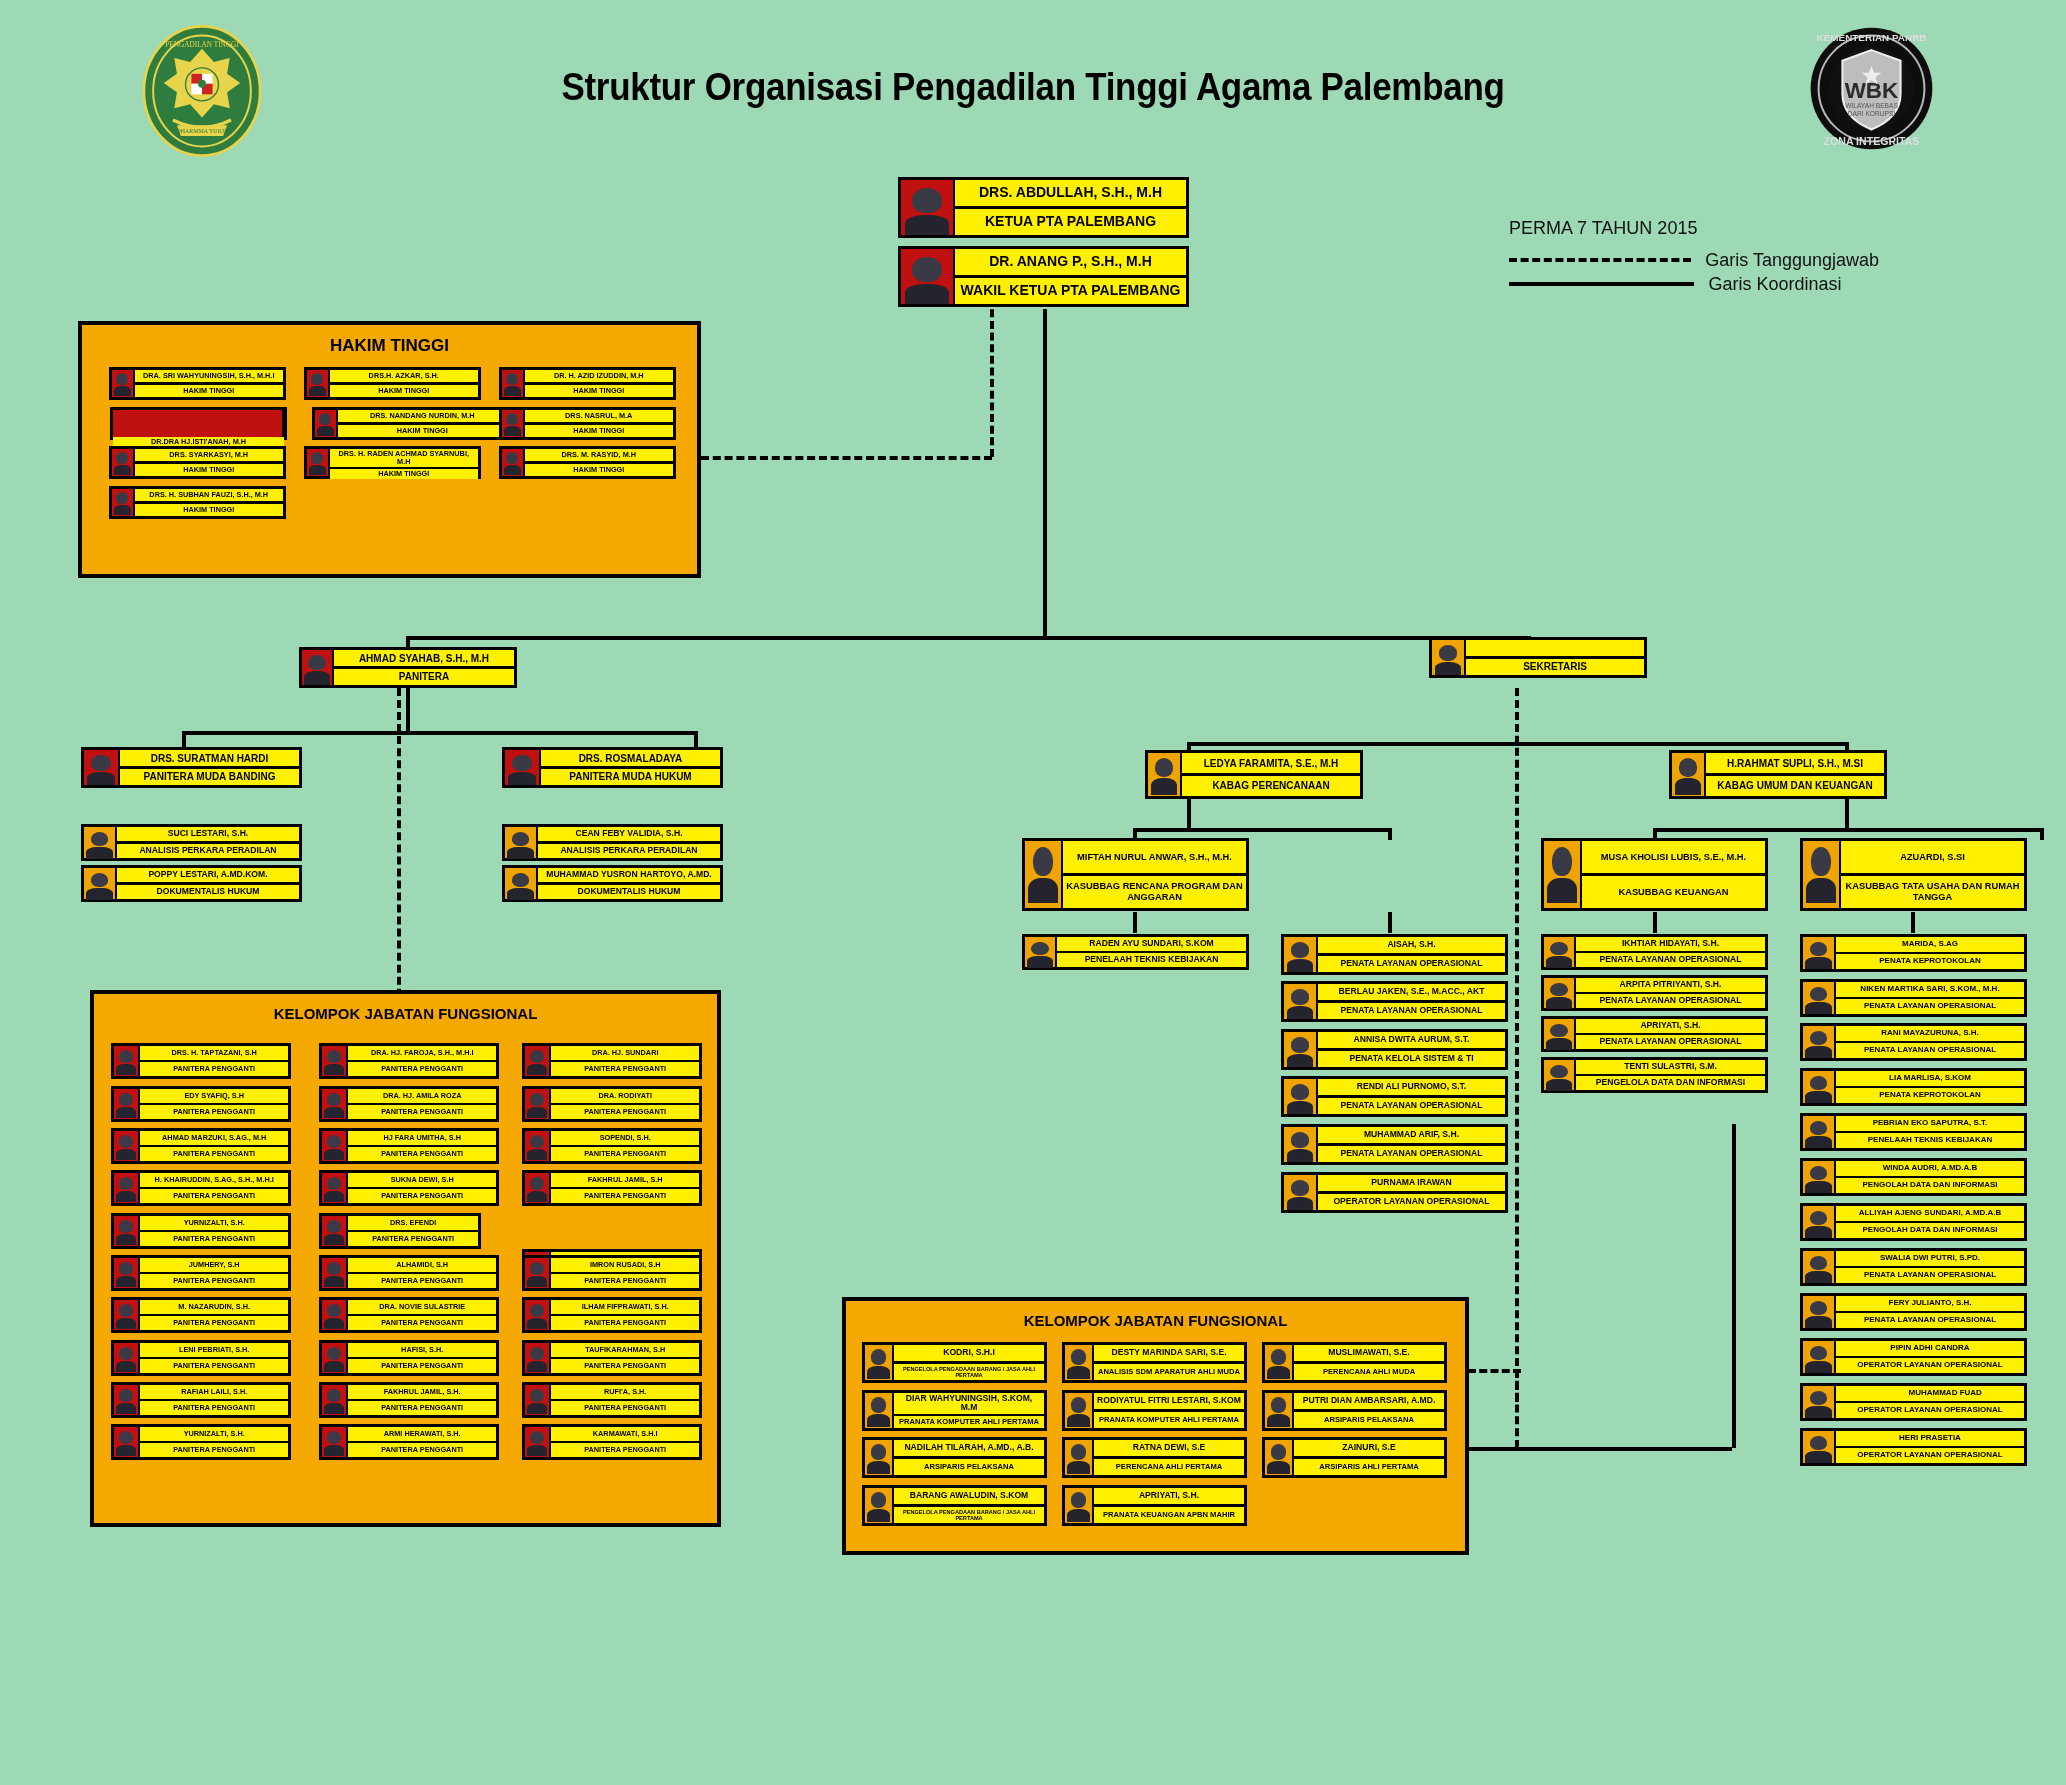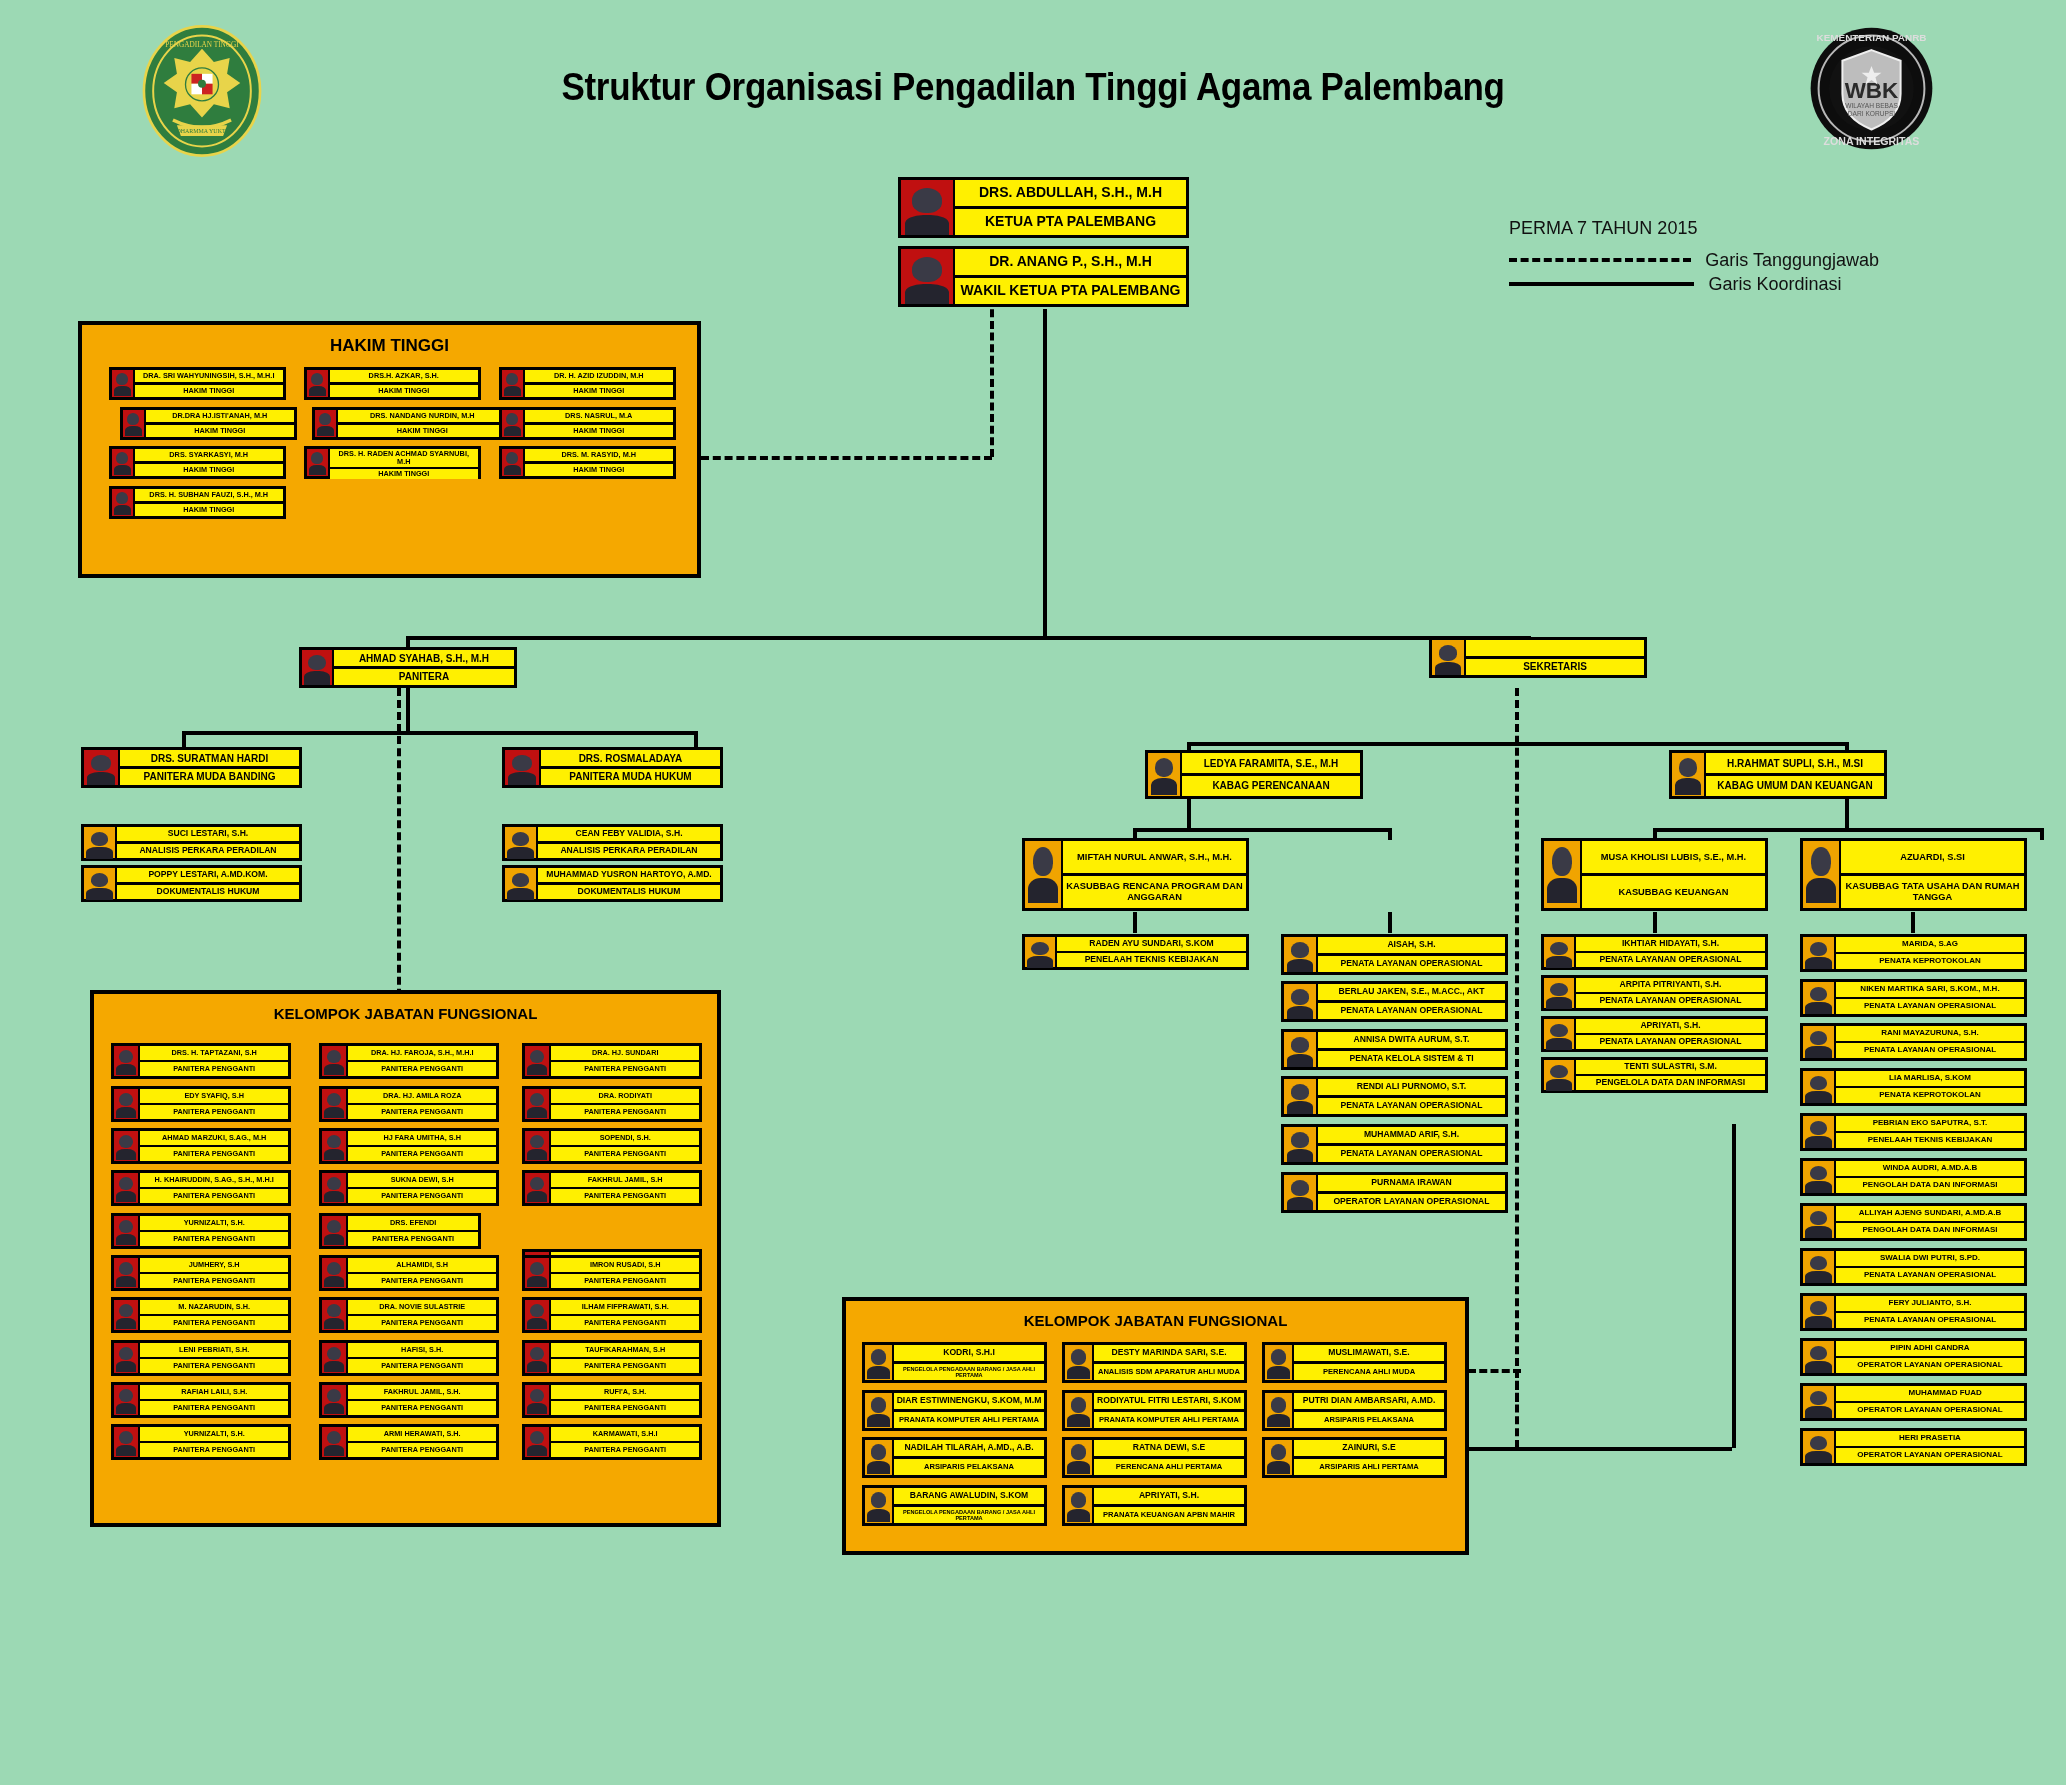--- a/index.html
+++ b/index.html
@@ -215,21 +215,21 @@
     <div class="card" style="left: 499px; top: 367px; width: 177px; height: 33px;">
       <div class="photo" style="flex: 0 0 22.5px;">
         <div class="head"></div>
         <div class="body"></div>
       </div>
       <div class="lines">
         <div class="ln" style="font-size: 7.3px;">DR. H. AZID IZUDDIN, M.H</div>
         <div class="ln" style="font-size: 7.3px;">HAKIM TINGGI</div>
       </div>
     </div>
-    <div class="card" style="left: 120px; top: 407px; width: 177px; height: 33px;">
+    <div class="card" style="left: 110px; top: 407px; width: 177px; height: 33px; flex-direction: column;">
       <div class="photo" style="flex: 0 0 22.5px;">
         <div class="head"></div>
         <div class="body"></div>
       </div>
       <div class="lines">
         <div class="ln" style="font-size: 7.3px;">DR.DRA HJ.ISTI'ANAH, M.H</div>
         <div class="ln" style="font-size: 7.3px;">HAKIM TINGGI</div>
       </div>
     </div>
     <div class="card" style="left: 312px; top: 407px; width: 198px; height: 33px;">
@@ -965,21 +965,21 @@
         <div class="ln" style="font-size: 8.6px;">KODRI, S.H.I</div>
         <div class="ln" style="font-size: 5.6px;">PENGELOLA PENGADAAN BARANG / JASA AHLI PERTAMA</div>
       </div>
     </div>
     <div class="card" style="left: 862px; top: 1390px; width: 185px; height: 41px;">
       <div class="photo orange" style="flex: 0 0 29px;">
         <div class="head"></div>
         <div class="body"></div>
       </div>
       <div class="lines">
-        <div class="ln" style="font-size: 8.6px;">DIAR ESTIWINENGKU, S.KOM, M.M</div>
+        <div class="ln" style="font-size: 8.6px;">DIAR WAHYUNINGSIH, S.KOM, M.M</div>
         <div class="ln" style="font-size: 7.6px;">PRANATA KOMPUTER AHLI PERTAMA</div>
       </div>
     </div>
     <div class="card" style="left: 862px; top: 1437px; width: 185px; height: 41px;">
       <div class="photo orange" style="flex: 0 0 29px;">
         <div class="head"></div>
         <div class="body"></div>
       </div>
       <div class="lines">
         <div class="ln" style="font-size: 8.6px;">NADILAH TILARAH, A.MD., A.B.</div>

